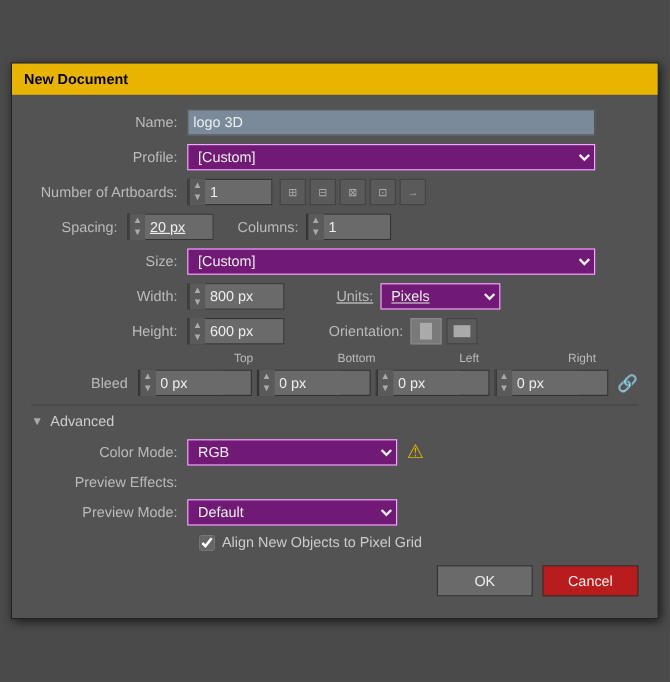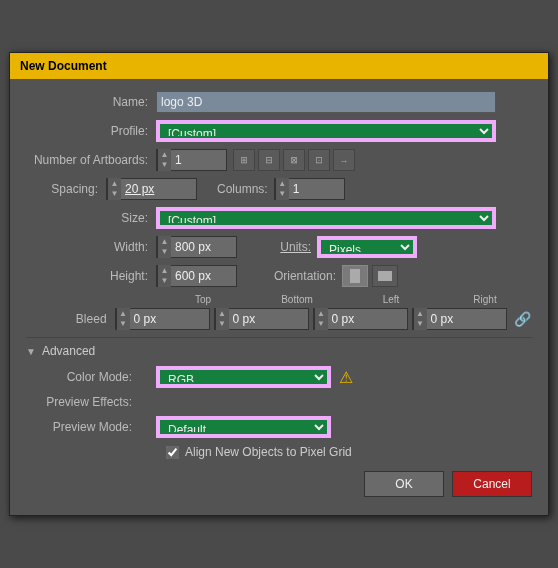--- a/index.html
+++ b/index.html
@@ -55,22 +55,22 @@
       font-size: 12px;
       height: 22px;
     }
     input[type="text"].name-input {
       width: 340px;
       background: #7a8a9a;
       border: 1px solid #555;
       color: #eee;
     }
     select {
-      background: #15803d;
-      border: 4px solid #f0abfc;
+      background: #701a75;
+      border: 1px solid #f0abfc;
       color: #eee;
       padding: 2px 4px;
       font-size: 12px;
       height: 22px;
       appearance: auto;
     }
     .select-full { width: 340px; }
     .select-medium { width: 175px; }
     .select-units { width: 100px; }
 
@@ -200,21 +200,21 @@
       padding-left: 10px;
     }
     .adv-row {
       display: flex;
       align-items: center;
       margin-bottom: 7px;
     }
     .adv-label {
       width: 120px;
       text-align: right;
-      padding-right: 24px;
+      padding-right: 8px;
       color: #bbb;
     }
     .warning-icon {
       margin-left: 8px;
       color: #e8b400;
       font-size: 16px;
     }
 
     .checkbox-row {
       display: flex;
@@ -320,21 +320,21 @@
       </div>
     </div>
 
     <div class="form-row">
       <div class="label" style="width:80px;">Spacing:</div>
       <div class="stepper-input">
         <div class="stepper-btn">
             <span>▲</span>
             <span>▼</span>
           </div>
-        <input type="text" value="20 px" style="width: 75px; text-decoration: underline;">
+        <input type="text" value="20 px" style="width: 56px; text-decoration: underline;">
       </div>
       <div class="columns-row">
         <span class="columns-label">Columns:</span>
         <div class="stepper-input">
           <div class="stepper-btn">
               <span>▲</span>
               <span>▼</span>
             </div>
           <input type="text" value="1" style="width: 55px;">
         </div>

